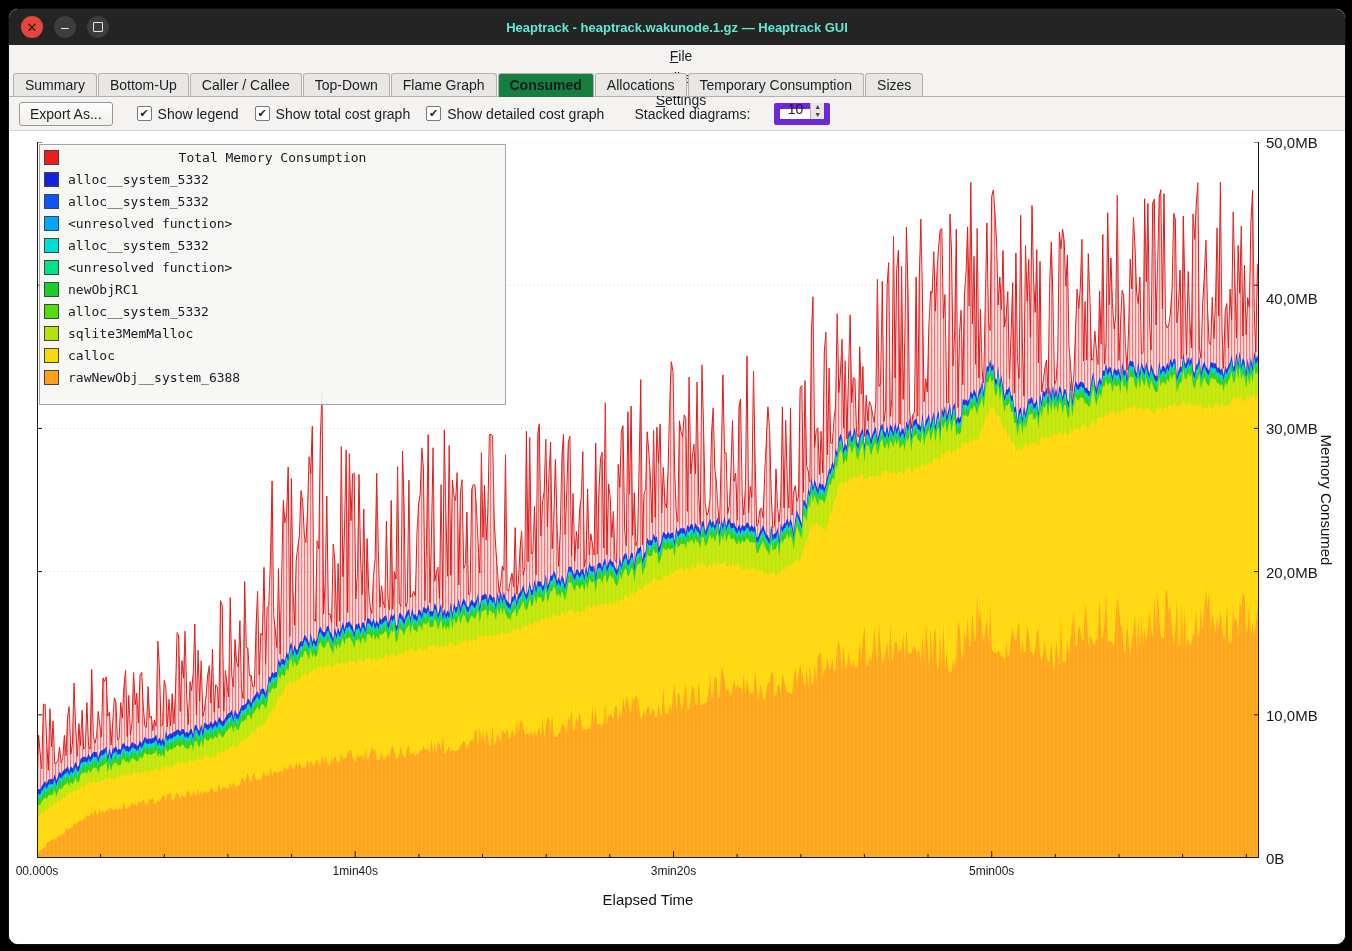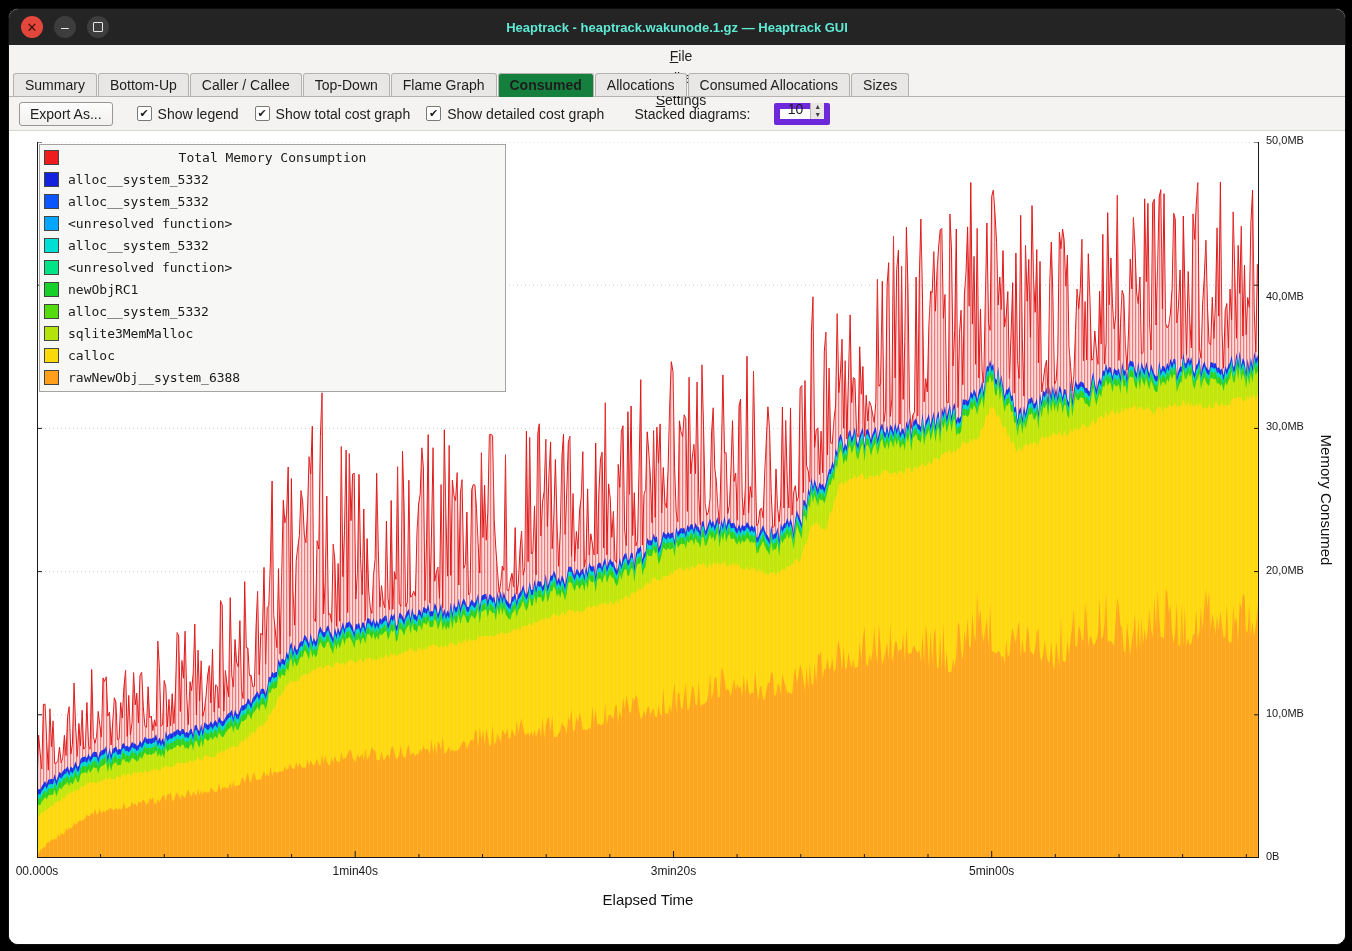--- a/index.html
+++ b/index.html
@@ -22,26 +22,26 @@
   #checks{display:flex;gap:16px;align-items:center;}
   .chk{display:flex;align-items:center;gap:6px;font-size:14px;color:#1d1d1d;}
   .box{width:15px;height:15px;border:1px solid #7b7975;border-radius:2px;background:#fff;display:flex;align-items:center;justify-content:center;font-size:11px;color:#222;line-height:1;box-sizing:border-box;}
   .lbl{font-size:14px;color:#1d1d1d;margin-left:6px;}
   .spin{display:flex;align-items:flex-end;border:6px solid #6d28d9;border-radius:2px;background:#fff;height:22px;box-sizing:border-box;}
   .spinval{font-size:14px;padding:2px 7px;min-width:16px;text-align:right;color:#1d1d1d;}
   .spinbtns{display:flex;flex-direction:column;justify-content:center;background:#e9e7e5;border-left:1px solid #b9b6b2;padding:0 3px;}
   .su,.sd{font-size:7px;line-height:8px;color:#444;text-align:center;}
   .chartregion{position:relative;background:#fff;height:813px;}
   #plot{position:absolute;left:28px;top:11px;}
-  .legend{position:absolute;left:30px;top:13px;width:467px;background:rgba(246,246,245,0.93);border:1px solid #a6a4a1;font-family:"DejaVu Sans Mono",monospace;font-size:13px;color:#1a1a1a;padding:1px 0 3px;box-sizing:border-box;}
+  .legend{position:absolute;left:30px;top:13px;width:467px;background:rgba(246,246,245,0.93);border:1px solid #a6a4a1;font-family:"DejaVu Sans Mono",monospace;font-size:13px;color:#1a1a1a;padding:1px 0 16px;box-sizing:border-box;}
   .legtitle{position:relative;height:22px;display:flex;align-items:center;justify-content:center;}
   .legtitle .sw{position:absolute;left:4px;}
   .sw{width:15px;height:15px;border:1px solid #444;box-sizing:border-box;flex:0 0 auto;display:inline-block;}
   .legrow{display:flex;align-items:center;gap:9px;height:22px;padding:0 4px;}
-  .ylab{position:absolute;left:1257px;font-size:11px;color:#191919;white-space:nowrap;}
+  .ylab{position:absolute;left:1257px;font-size:15px;color:#191919;white-space:nowrap;}
   .xlab{position:absolute;top:733px;font-size:12px;color:#191919;transform:translateX(-50%);white-space:nowrap;}
   .xtitle{position:absolute;left:639px;top:760px;transform:translateX(-50%);font-size:15px;color:#111;}
   .ytitle{position:absolute;right:10px;top:369px;transform:translateY(-50%);writing-mode:vertical-rl;font-size:15px;color:#111;}
 </style>
 </head>
 <body>
 
 <div class="window">
   <div class="titlebar">
     <div class="winbtns">
@@ -65,21 +65,21 @@
     </div>
 
   <div class="tabbar" id="tabbar">
       <div class="tab">Summary</div>
       <div class="tab">Bottom-Up</div>
       <div class="tab">Caller / Callee</div>
       <div class="tab">Top-Down</div>
       <div class="tab">Flame Graph</div>
       <div class="tab active">Consumed</div>
       <div class="tab">Allocations</div>
-      <div class="tab">Consumed Allocations</div>
+      <div class="tab">Temporary Consumption</div>
       <div class="tab">Sizes</div>
     </div>
 
   <div class="toolbar">
     <button class="btn">Export As...</button>
     <span id="checks">
         <label class="chk">
           <span class="box">✔</span>
           <span>Show legend</span>
         </label>

